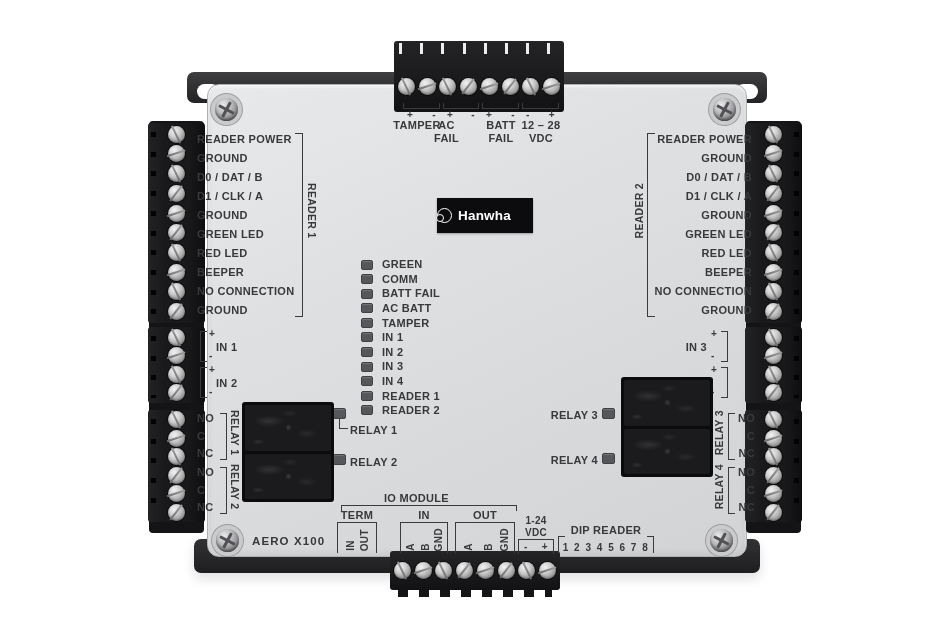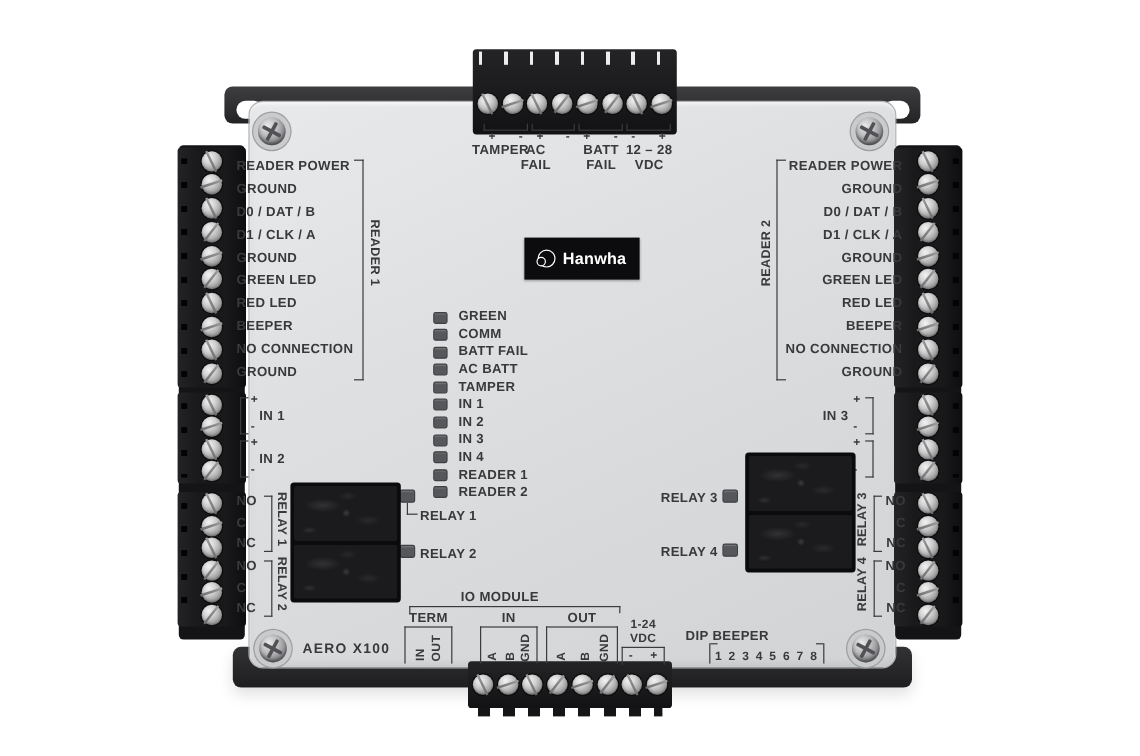--- a/index.html
+++ b/index.html
@@ -55,21 +55,21 @@
        box-shadow:inset 0 1px 1px rgba(255,255,255,.18)}
   .rmod{background:#0b0b0c;border-radius:3px;padding:3px;display:flex;flex-direction:column;gap:3px;z-index:5}
   .relay{display:block;flex:1;border-radius:2px;position:relative;overflow:hidden;
      background-color:#1b1b1d;
      background-image:radial-gradient(ellipse 22px 8px at 28% 35%,#323234 0%,rgba(0,0,0,0) 70%),
        radial-gradient(ellipse 15px 6px at 72% 62%,#2a2a2c 0%,rgba(0,0,0,0) 70%),
        radial-gradient(ellipse 11px 5px at 52% 18%,#29292b 0%,rgba(0,0,0,0) 70%),
        radial-gradient(ellipse 9px 4px at 15% 80%,#303032 0%,rgba(0,0,0,0) 70%)}
   .relay::after{content:"";position:absolute;left:46%;top:42%;width:7px;height:7px;border-radius:50%;
      background:radial-gradient(#3c3c3e,#0d0d0e)}
-  .logo{background:#0c0c0e;border-radius:0;display:flex;align-items:center;justify-content:center;
+  .logo{background:#0c0c0e;border-radius:0;display:flex;align-items:center;
         gap:6px;z-index:5;box-shadow:0 1px 2px rgba(0,0,0,.3)}
   .lmark{width:15px;height:15px;border:1.7px solid #fff;border-radius:50%;position:relative;display:inline-block}
   .lmark::after{content:"";position:absolute;left:-2px;top:4.5px;width:6px;height:6px;border:1.5px solid #fff;
         border-radius:50%;background:#0c0c0e}
   .ltext{color:#fff;font-weight:bold;font-size:13.5px;letter-spacing:.2px}
   .iobox{border:1.2px solid #3a3b3d;border-bottom:0;z-index:5}
   .vpin{position:absolute;bottom:2px;writing-mode:vertical-rl;transform:rotate(180deg);
         font-weight:bold;font-size:10px;letter-spacing:.4px;color:#38393b}
   .tickbox{border-left:1.2px solid #3a3b3d;border-right:1.2px solid #3a3b3d;z-index:5;
         display:flex;align-items:flex-end;justify-content:center}
@@ -395,20 +395,20 @@
     <span class="vpin" style="left:43px">GND</span>
   </div>
 
   <span class="abs lbl ctr sm z5" style="left:516px;top:515px;width:40px">1-24</span>
   <span class="abs lbl ctr sm z5" style="left:516px;top:527px;width:40px">VDC</span>
   <div class="abs iobox" style="left:518px;top:539px;width:36px;height:15px;display:flex;justify-content:space-between;align-items:center;padding:0 5px">
     <span class="lbl sm">-</span>
     <span class="lbl sm">+</span>
   </div>
 
-  <span class="abs lbl ctr z5" style="left:558px;top:524px;width:96px">DIP BEEPER</span>
-  <div class="abs tickbox" style="left:591px;top:536px;width:96px;height:17px">
+  <span class="abs lbl ctr z5" style="left:558px;top:524px;width:96px">DIP READER</span>
+  <div class="abs tickbox" style="left:558px;top:536px;width:96px;height:17px">
     <span class="lbl sm" style="letter-spacing:1.5px">1 2 3 4 5 6 7 8</span>
   </div>
 
   <span class="abs lbl z5" style="left:252px;top:535px;font-size:11.5px;letter-spacing:1.1px">AERO X100</span>
 
 </div>
 
 </body></html>

